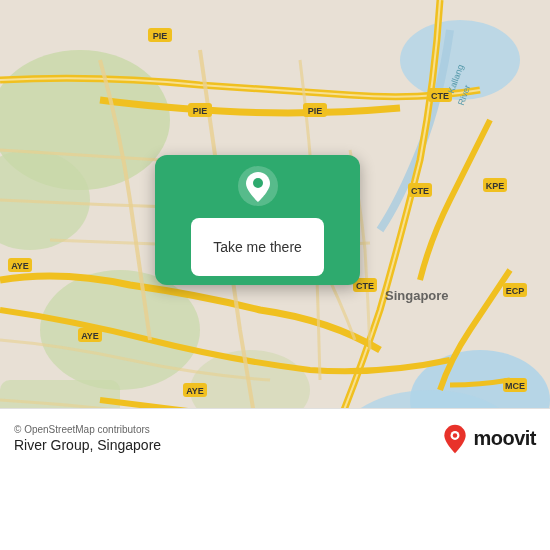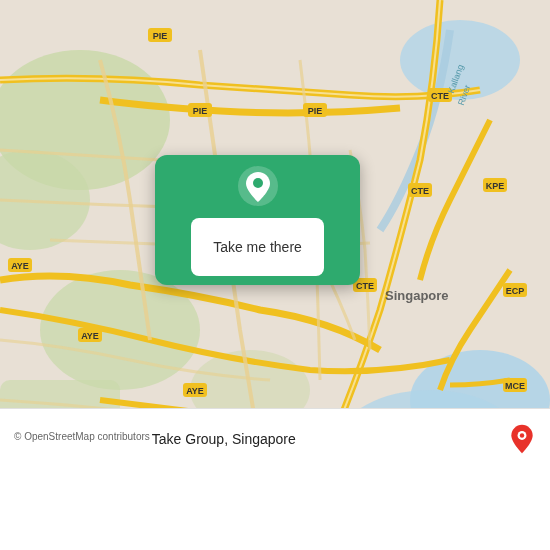--- a/index.html
+++ b/index.html
@@ -62,21 +62,21 @@
       background: white;
       display: flex;
       align-items: center;
       justify-content: space-between;
       padding: 0 14px;
       border-top: 1px solid #e0e0e0;
     }
 
     .bottom-left {
       display: flex;
-      flex-direction: row;
+      flex-direction: column;
       gap: 2px;
     }
 
     .osm-credit {
       font-size: 10px;
       color: #666;
     }
 
     .location-name {
       font-size: 14px;
@@ -209,24 +209,25 @@
       <circle cx="22" cy="19" r="5" fill="#2eaa6e"></circle>
     </svg>
 
     <button id="take-me-btn">Take me there</button>
   </div>
 </div>
 
 <div id="bottom-bar">
   <div class="bottom-left">
     <span class="osm-credit">© OpenStreetMap contributors</span>
-    <span class="location-name">Take Group, Singapore</span>
+    <span class="location-name">River Group, Singapore</span>
   </div>
 
   <div class="moovit-logo">
 
     <svg class="moovit-pin" viewBox="0 0 28 36" xmlns="http://www.w3.org/2000/svg">
       <path d="M14 2 C7.5 2 2 7.5 2 14 C2 22 14 34 14 34 C14 34 26 22 26 14 C26 7.5 20.5 2 14 2Z" fill="#e8322a"></path>
       <circle cx="14" cy="14" r="5" fill="white"></circle>
       <circle cx="14" cy="14" r="2.5" fill="#e8322a"></circle>
     </svg>
+    <span class="moovit-text">moovit</span>
   </div>
 </div>
 
 </body></html>

